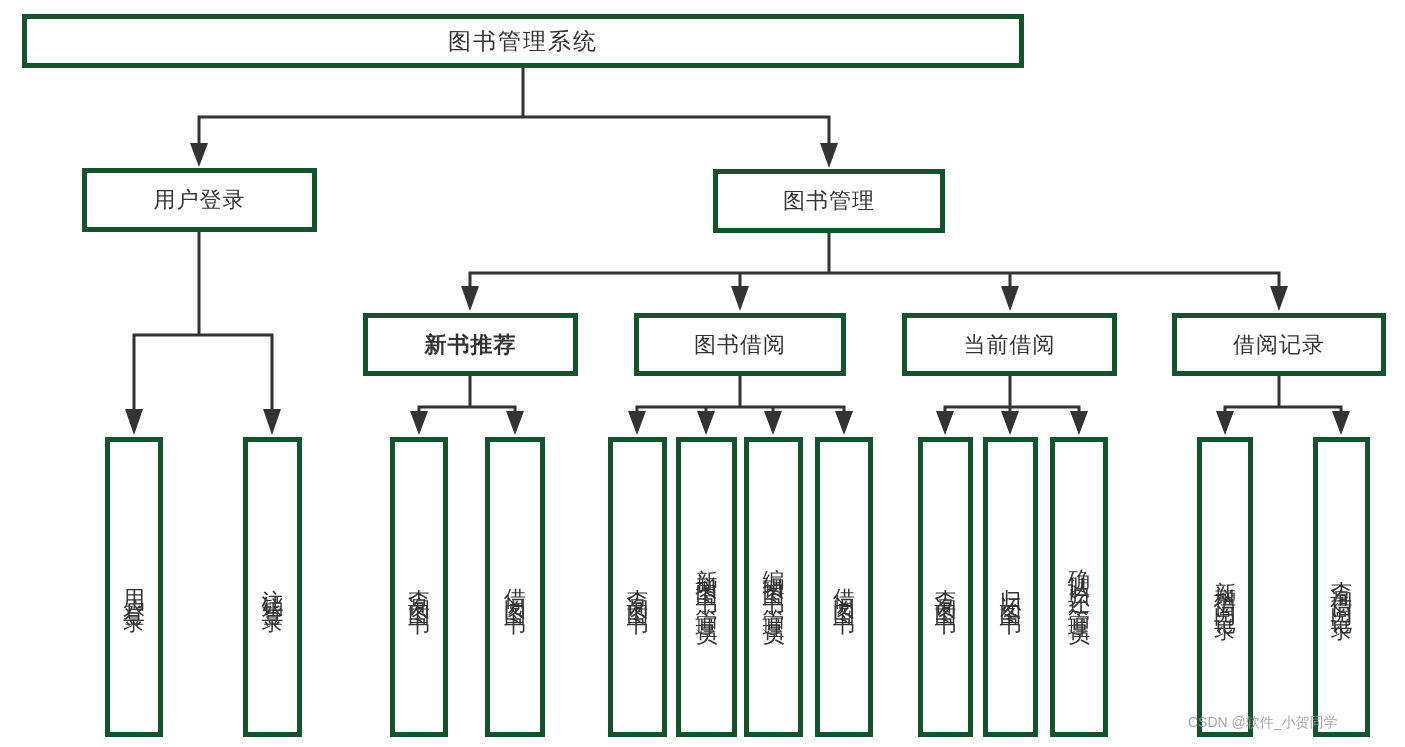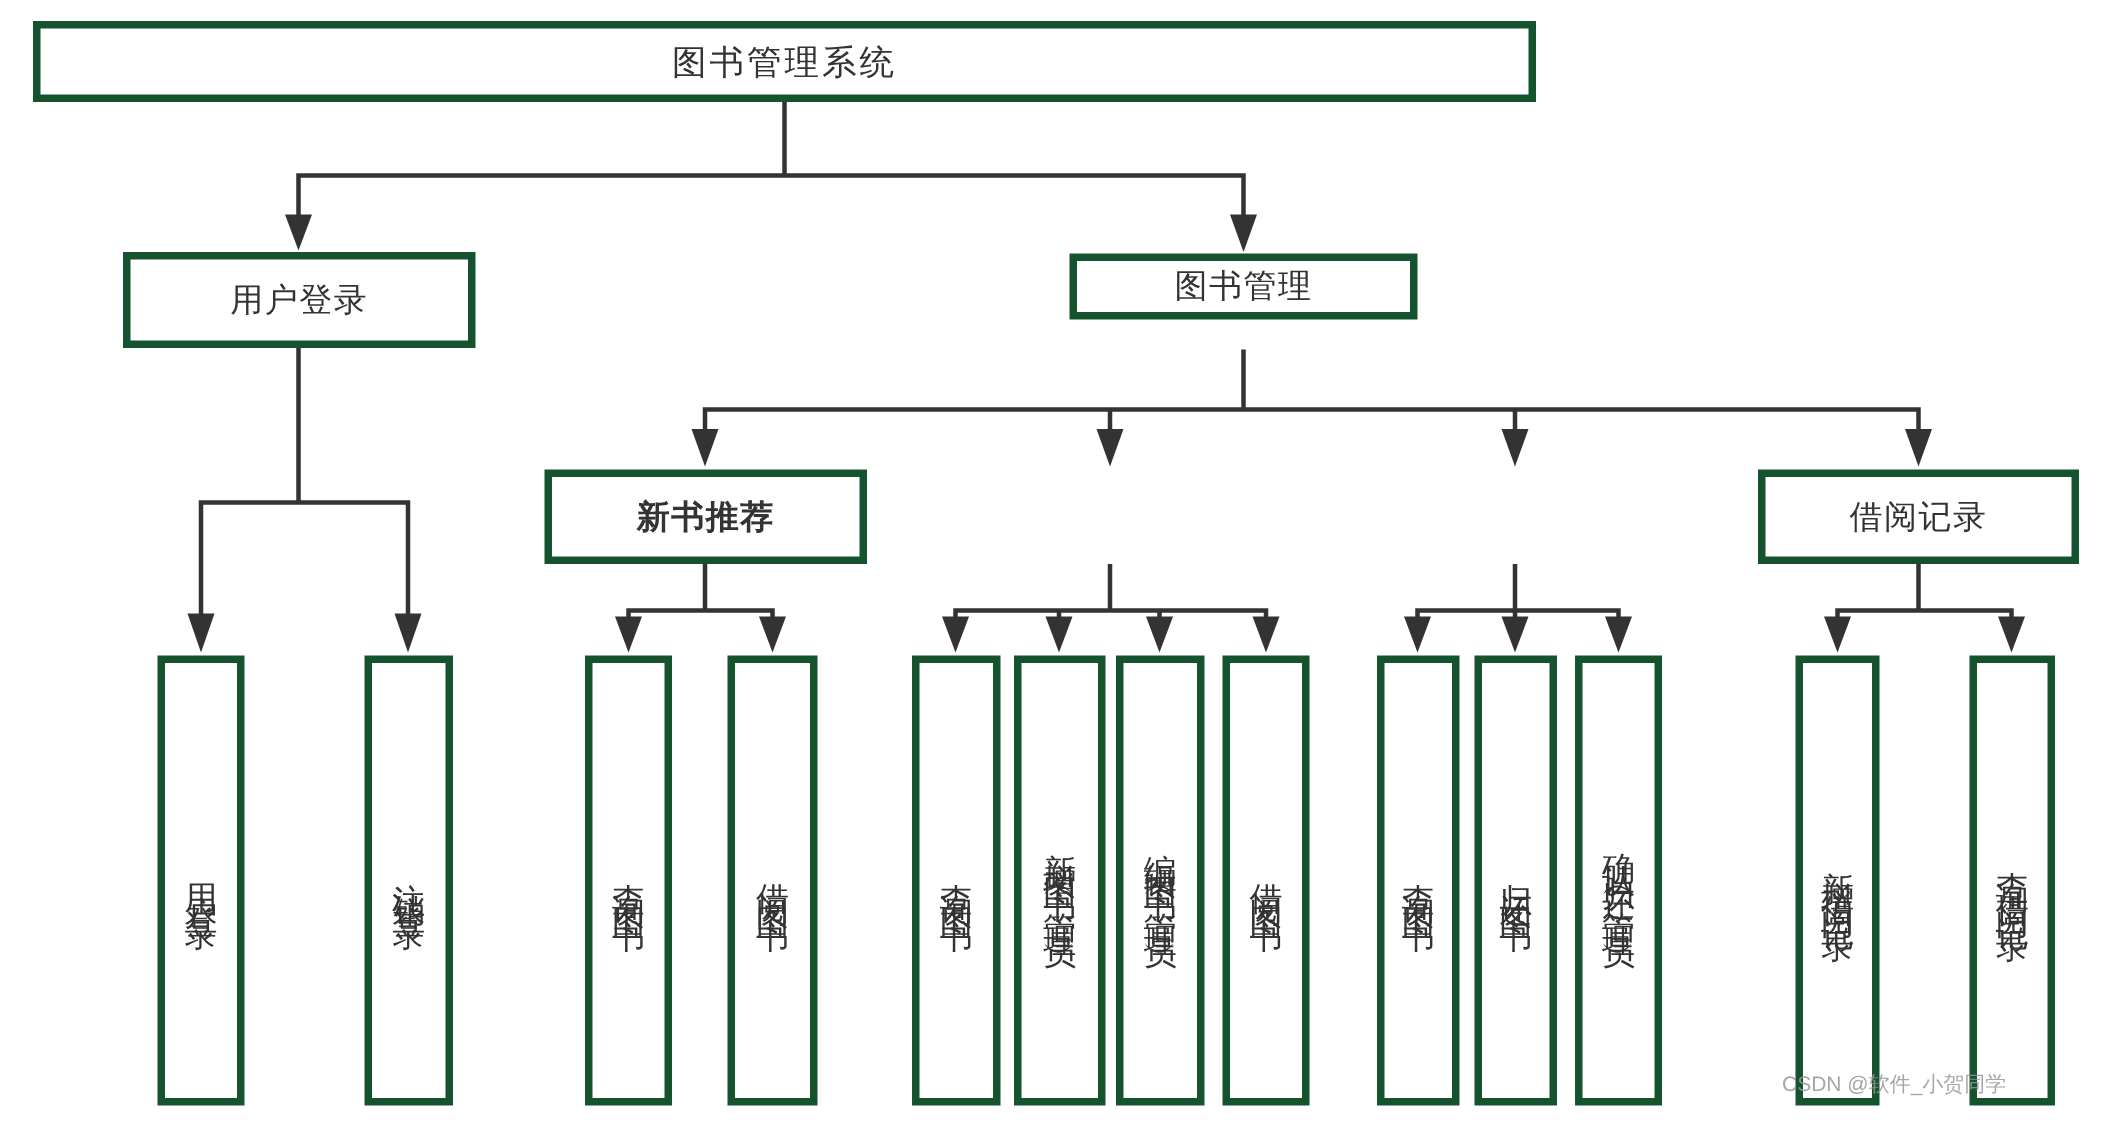--- a/index.html
+++ b/index.html
@@ -93,23 +93,25 @@
       <polygon points="1001,411 1019,411 1010,435"></polygon>
       <polygon points="1070,411 1088,411 1079,435"></polygon>
       <polygon points="1216,411 1234,411 1225,435"></polygon>
       <polygon points="1332,411 1350,411 1341,435"></polygon>
     </g>
   </svg>
 
   <div class="box title" style="left:22px; top:14px; width:1002px; height:54px;">图书管理系统</div>
 
   <div class="box" style="left:82px; top:168px; width:235px; height:64px;">用户登录</div>
-  <div class="box" style="left:713px; top:169px; width:232px; height:44px;">图书管理</div>
+  <div class="box" style="left:713px; top:169px; width:232px; height:64px;">图书管理</div>
 
   <div class="box" style="left:363px; top:313px; width:215px; height:63px;font-weight:bold;">新书推荐</div>
+  <div class="box" style="left:634px; top:313px; width:212px; height:63px;">图书借阅</div>
+  <div class="box" style="left:902px; top:313px; width:215px; height:63px;">当前借阅</div>
   <div class="box" style="left:1172px; top:313px; width:214px; height:63px;">借阅记录</div>
 
   <div class="box vbox" style="left:105px; top:437px; width:58px; height:300px;">
     <span class="vtext">用户登录</span>
   </div>
   <div class="box vbox" style="left:243px; top:437px; width:59px; height:300px;">
     <span class="vtext">注销登录</span>
   </div>
 
   <div class="box vbox" style="left:390px; top:437px; width:58px; height:300px;">

